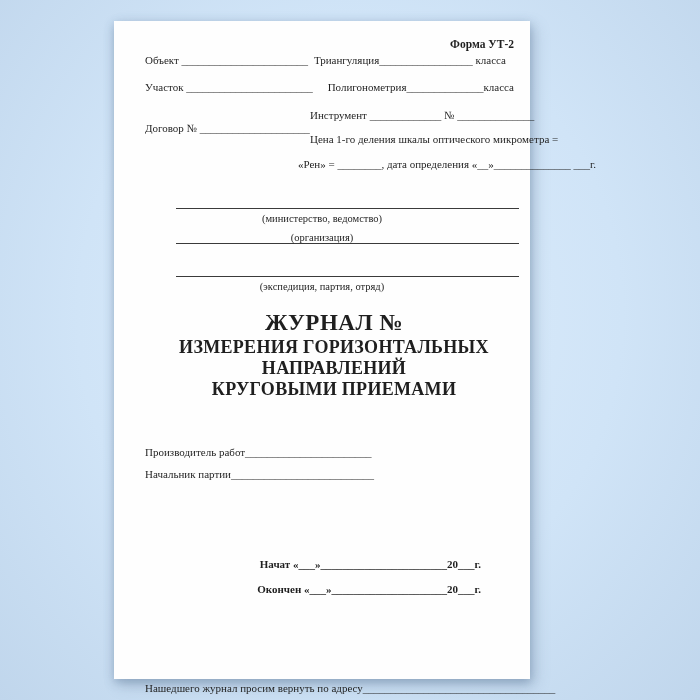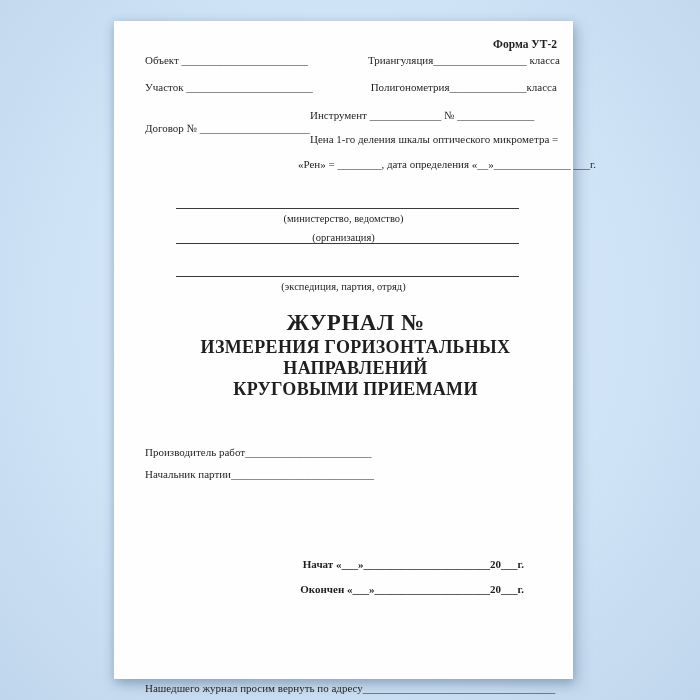--- a/index.html
+++ b/index.html
@@ -5,29 +5,29 @@
   html, body { margin: 0; padding: 0; }
   body {
     width: 700px; height: 700px; overflow: hidden;
     background: radial-gradient(ellipse at 50% 45%, #ddedfc 0%, #d0e4f7 55%, #c0d6ec 100%);
     font-family: "Liberation Serif", serif;
     color: #1f1f1f;
     position: relative;
   }
   .paper {
     position: absolute; left: 114px; top: 21px;
-    width: 459px; height: 658px;
+    width: 416px; height: 658px;
     background: #fefefe;
     box-shadow: 0 3px 9px rgba(96,122,152,0.45), 5px 6px 14px rgba(96,122,152,0.30);
   }
   .abs { position: absolute; white-space: nowrap; }
   .fs { font-size: 11px; line-height: 14px; }
   .form-code { top: 16px; right: 16px; font-weight: bold; font-size: 11.5px; }
   .row-object        { left: 31px;  top: 32px; }
-  .row-triangulation { right: 13px; top: 32px; text-align: left; }
+  .row-triangulation { right: 24px; top: 32px; text-align: left; }
   .row-section       { left: 31px;  top: 59px; }
   .row-polygonometry { right: 16px; top: 59px; text-align: right; }
   .row-instrument    { left: 196px; top: 87px; }
   .row-contract      { left: 31px;  top: 100px; }
   .row-micrometer    { left: 196px; top: 111px; }
   .row-ren           { left: 184px; top: 136px; }
   .rule {
     position: absolute; left: 62px; width: 343px; height: 0;
     border-bottom: 1px solid #3a3a3a;
   }

